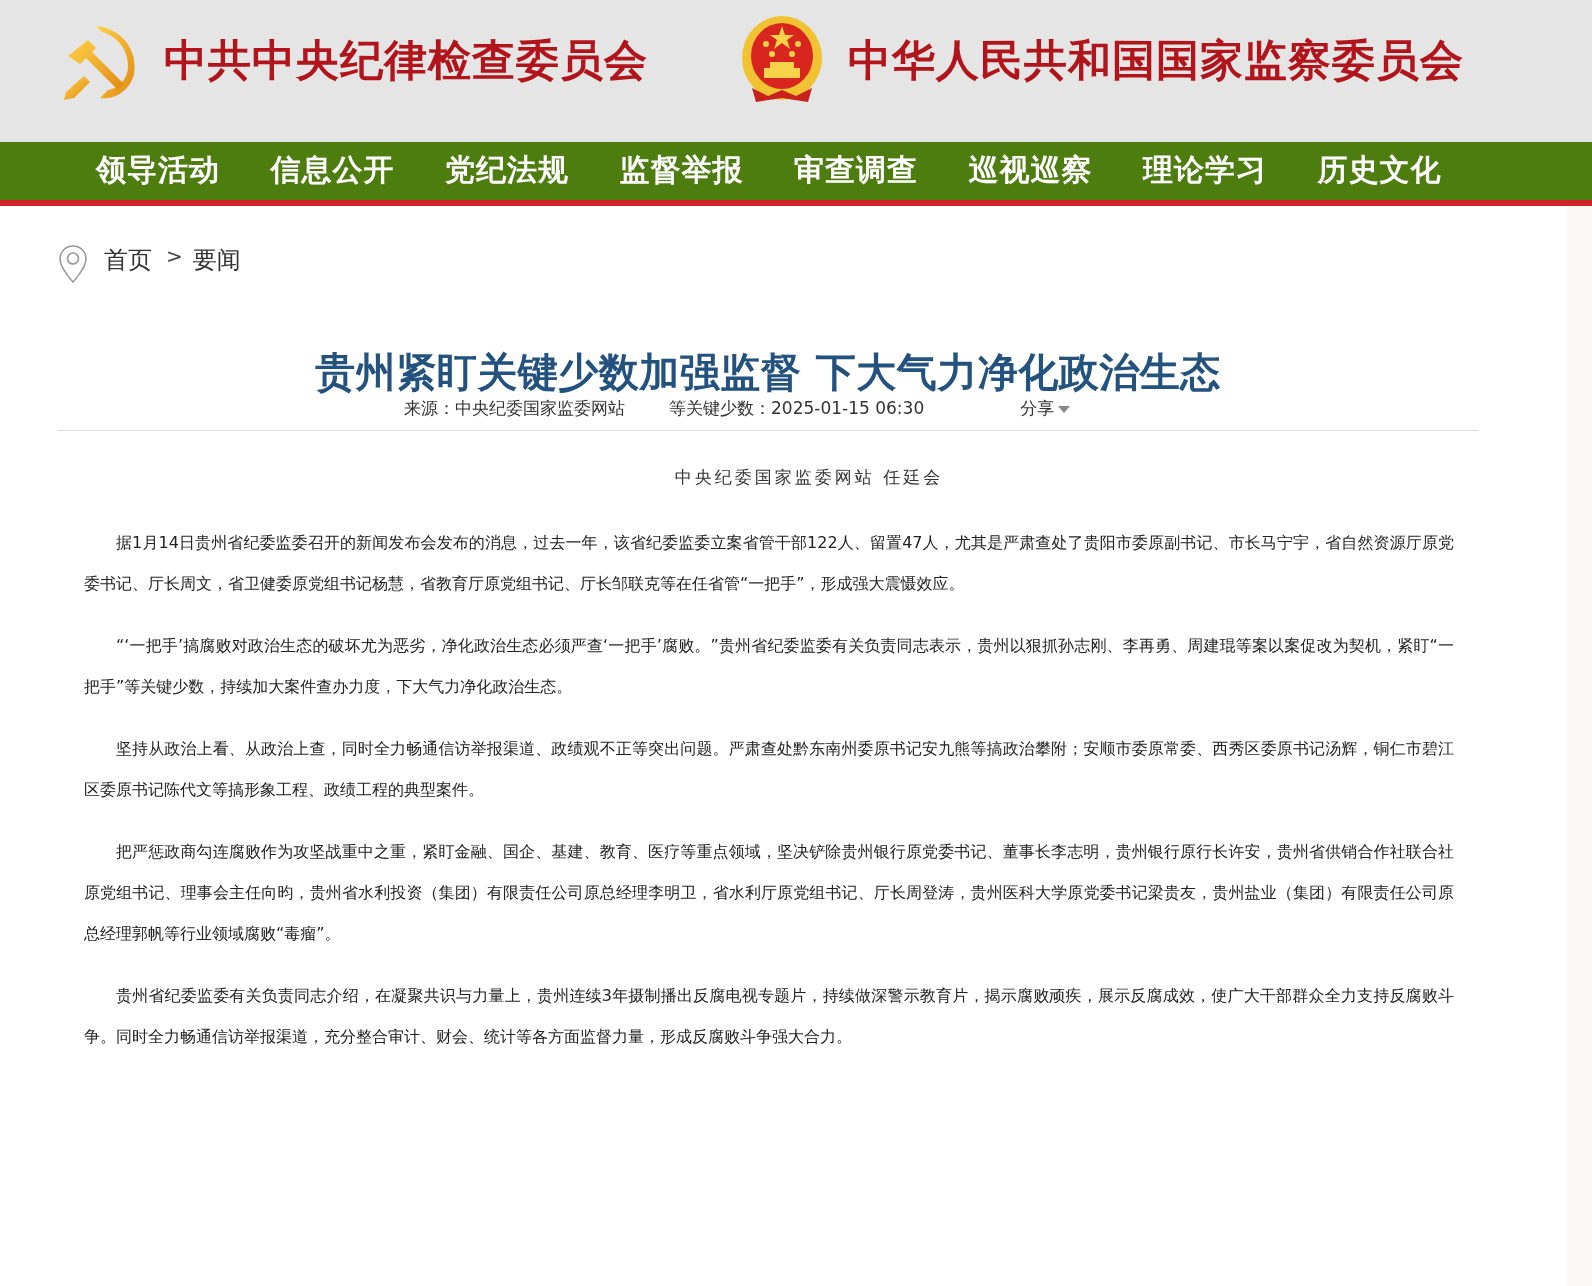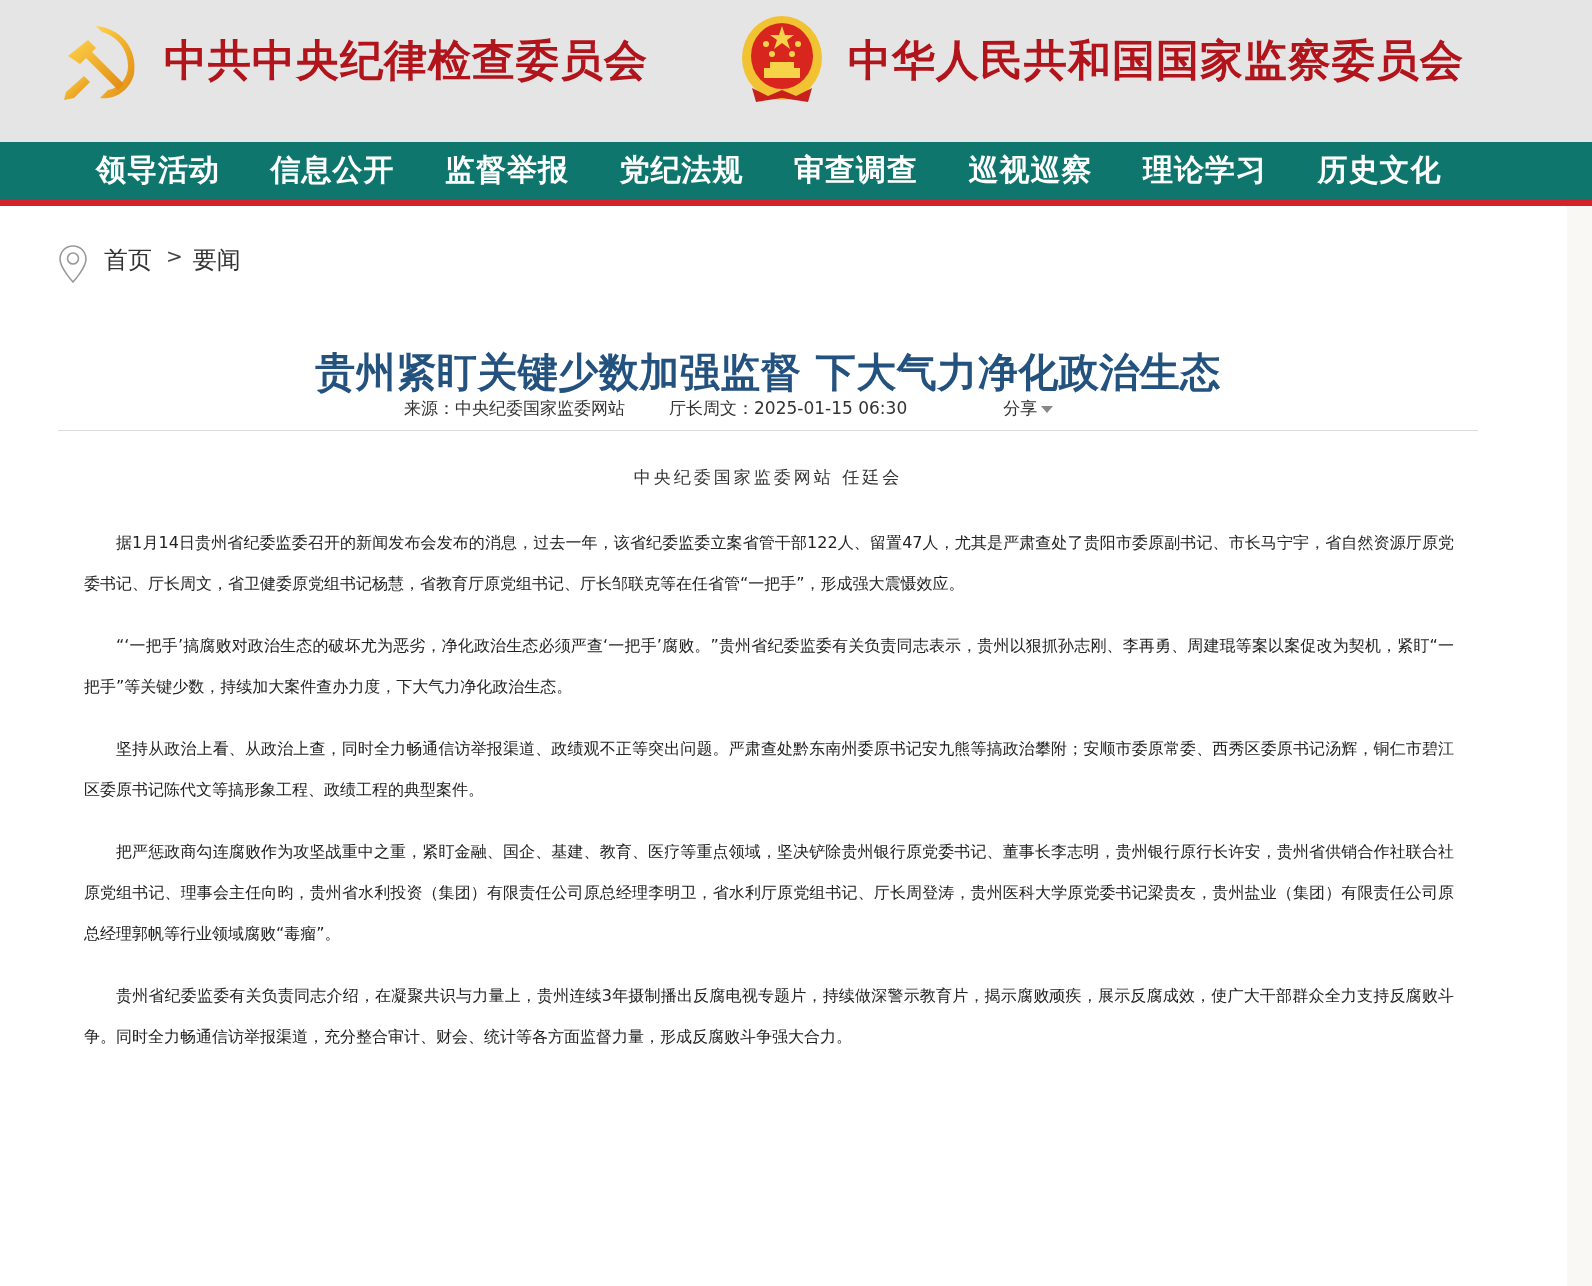--- a/index.html
+++ b/index.html
@@ -21,21 +21,21 @@
   .logo-text {
     font-family: "DejaVu Serif", "Liberation Serif", serif;
     font-weight: bold; color: #b1141a; font-size: 43px; letter-spacing: 1px;
     white-space: nowrap;
   }
   .logo-left .logo-text { margin-left: 20px; }
   .logo-right .logo-text { margin-left: 22px; }
   
   .nav {
     position: absolute; left: 0; top: 142px; width: 1592px; height: 58px;
-    background: #0f766e; border-bottom: 6px solid #d2222a;
+    background: #4d7c0f; border-bottom: 6px solid #d2222a;
   }
   .nav-items { position: absolute; left: 96px; top: 0; height: 58px; display: flex; }
   .nav-item {
     font-family: "DejaVu Serif", "Liberation Serif", serif;
     color: #ffffff; font-size: 30px; font-weight: bold; line-height: 56px;
     width: 174.5px; white-space: nowrap; cursor: pointer; letter-spacing: 1px;
   }
   
   .breadcrumb { position: absolute; left: 58px; top: 244px; height: 42px; display: flex; }
   .breadcrumb .pin { width: 30px; height: 40px; margin-right: 16px; }
@@ -50,21 +50,21 @@
     position: absolute; top: 394px; left: 404px; height: 28px; display: flex; align-items: center;
     font-size: 17px; color: #333; white-space: nowrap;
   }
   .meta .gap1 { width: 44px; }
   .meta .gap2 { width: 96px; }
   .share { display: flex; align-items: center; cursor: pointer; }
   .share .caret { width: 0; height: 0; border-left: 6px solid transparent; border-right: 6px solid transparent; border-top: 7px solid #888; margin-left: 4px; margin-top: 2px; }
   .divider { position: absolute; left: 58px; top: 430px; width: 1420px; height: 1px; background: #dcdcdc; }
   .byline {
     position: absolute; left: 0; width: 1536px; top: 466px; text-align: center;
-    font-family: "DejaVu Serif", "Liberation Serif", serif; font-size: 17px; color: #333; letter-spacing: 3px;
+    font-family: "DejaVu Serif", "Liberation Serif", serif; font-size: 17px; color: #333; letter-spacing: 3px; padding-left: 41px;
   }
   
   .article { position: absolute; left: 84px; top: 522px; width: 1370px; }
   .article p {
     margin: 0 0 21px 0; font-size: 16px; line-height: 41px; color: #222;
     text-indent: 2em; text-align: justify;
   }
 </style>
 </head>
 <body>
@@ -100,22 +100,22 @@
       <path d="M14 74 L30 82 L44 76 L58 82 L74 74 L70 88 L44 84 L18 88 Z" fill="#c8201b"></path>
     </svg>
     <span class="logo-text">中华人民共和国国家监察委员会</span>
   </div>
 </header>
 
 <nav class="nav">
   <div class="nav-items">
     <a class="nav-item">领导活动</a>
     <a class="nav-item">信息公开</a>
+    <a class="nav-item">党纪法规</a>
     <a class="nav-item">监督举报</a>
-    <a class="nav-item">党纪法规</a>
     <a class="nav-item">审查调查</a>
     <a class="nav-item">巡视巡察</a>
     <a class="nav-item">理论学习</a>
     <a class="nav-item">历史文化</a>
   </div>
 </nav>
 
 <div class="breadcrumb">
   <svg class="pin" viewBox="0 0 30 40">
     <path d="M15 2 C7.5 2 2 7.8 2 15 C2 24 15 38 15 38 C15 38 28 24 28 15 C28 7.8 22.5 2 15 2 Z" fill="none" stroke="#999" stroke-width="1.6"></path>
@@ -125,21 +125,21 @@
   <span class="crumb-sep">&gt;</span>
   <a class="crumb">要闻</a>
 </div>
 
 <h1 class="title">贵州紧盯关键少数加强监督 下大气力净化政治生态</h1>
 
 <div class="meta">
   <span>来源：</span>
   <span>中央纪委国家监委网站</span>
   <span class="gap1"></span>
-  <span>厅长周文：</span>
+  <span>等关键少数：</span>
   <span>2025-01-15 06:30</span>
   <span class="gap2"></span>
   <span class="share">
     <span>分享</span>
     <span class="caret"></span>
   </span>
 </div>
 
 <div class="divider"></div>
 

